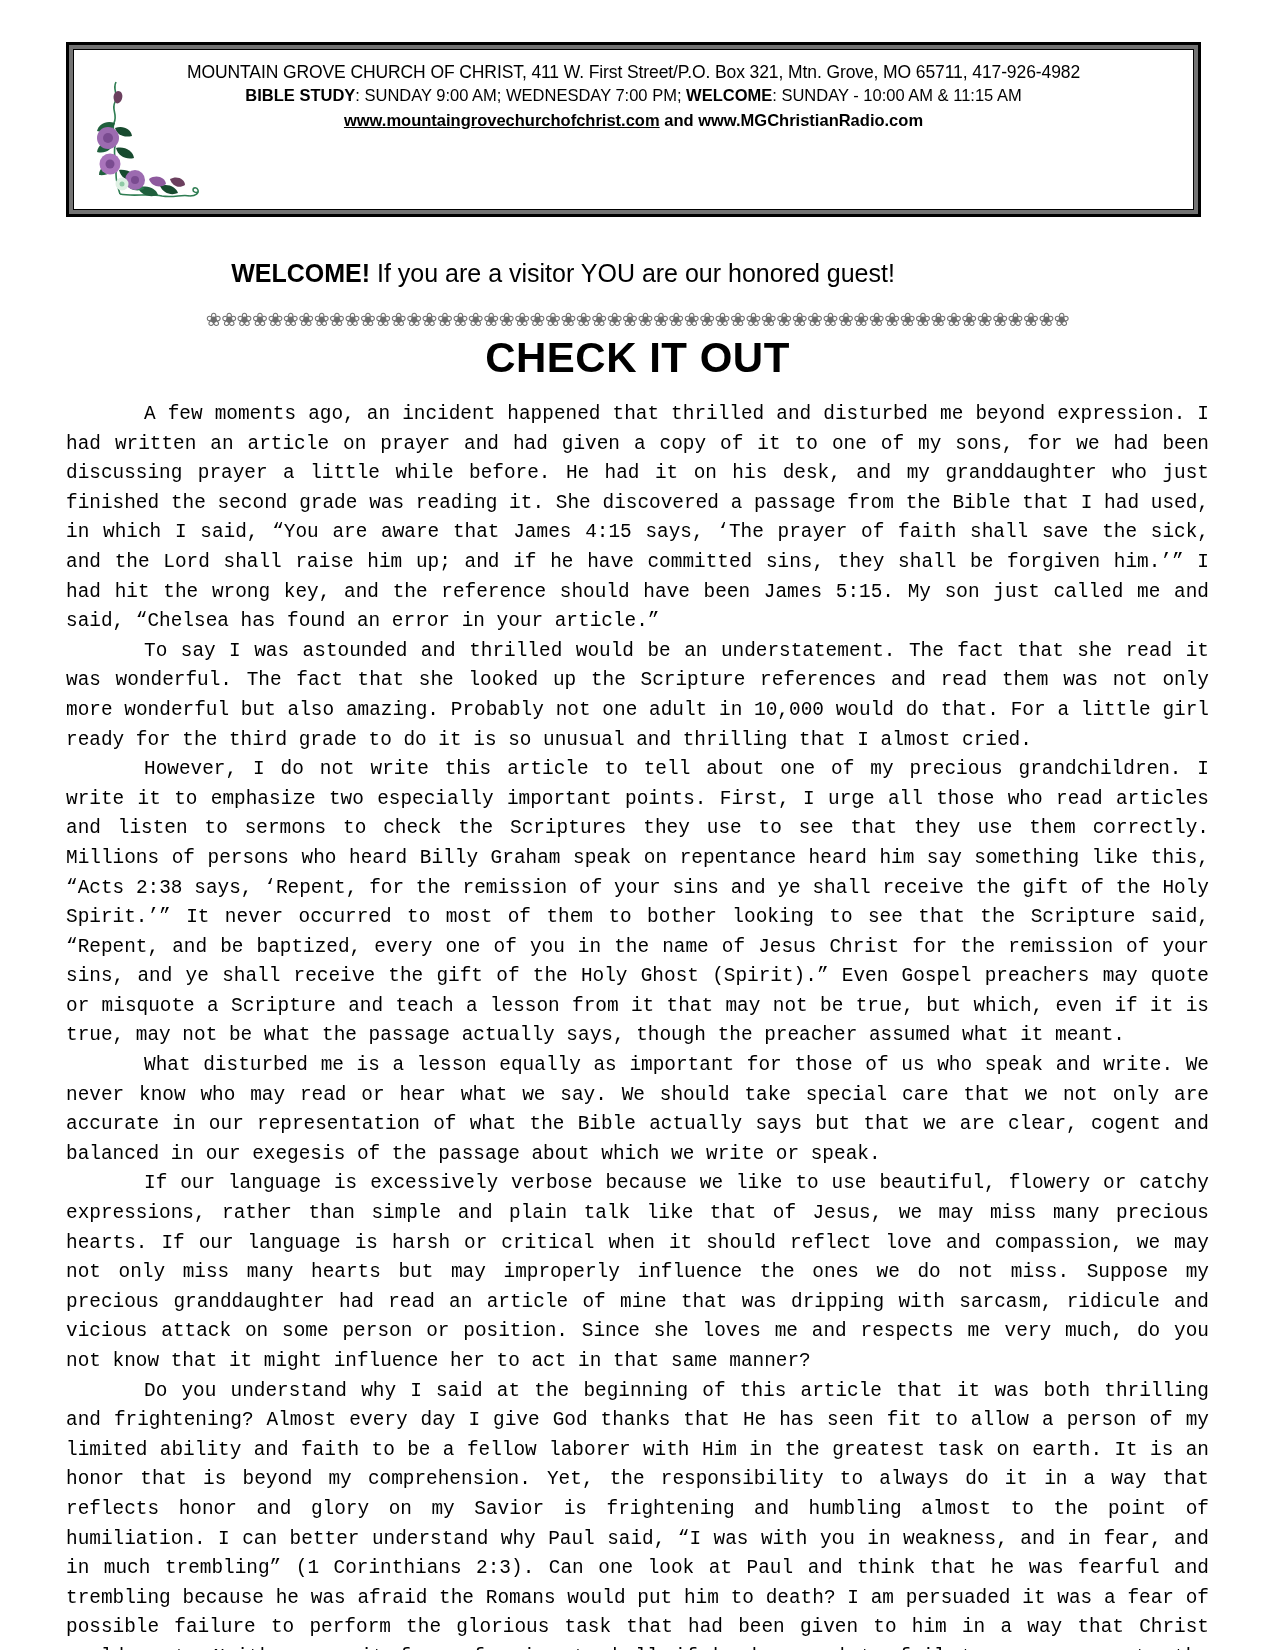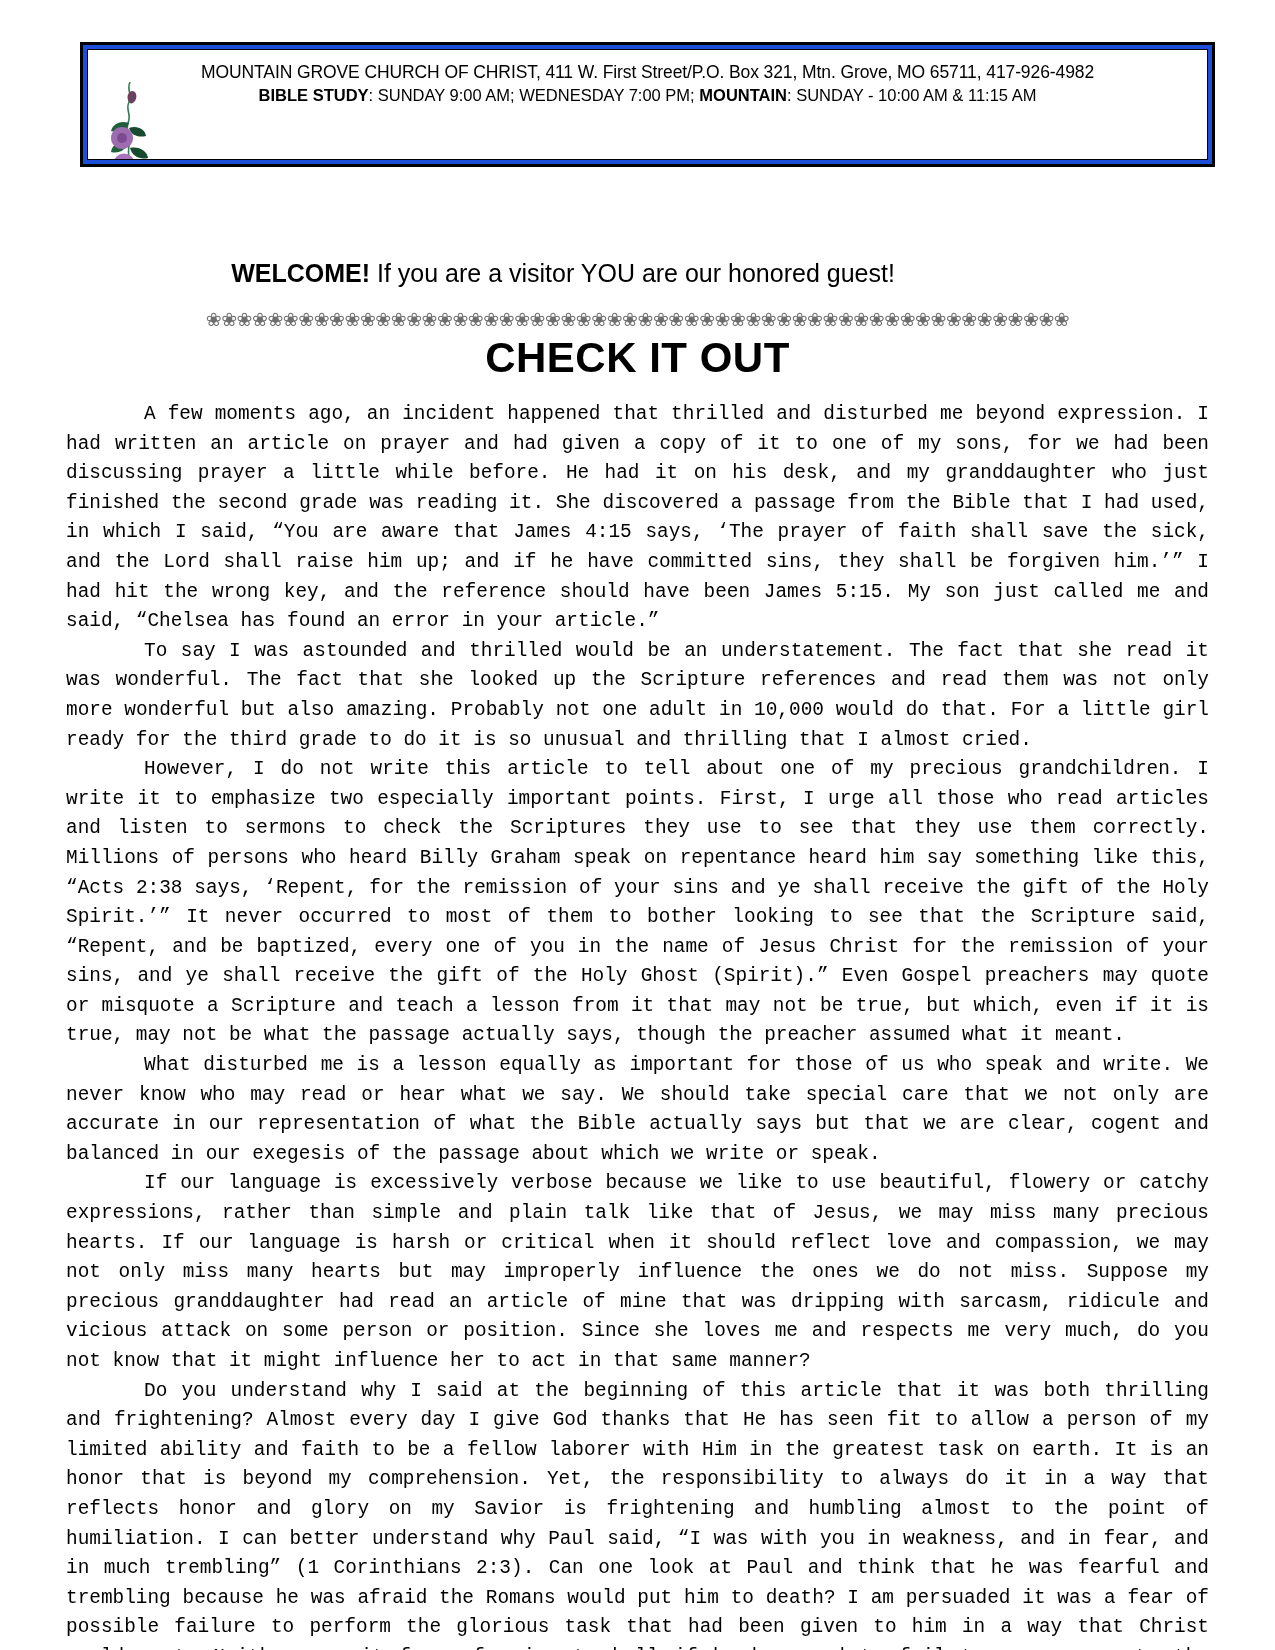--- a/index.html
+++ b/index.html
@@ -12,27 +12,27 @@
     height: 1650px;
     font-family: "Liberation Sans", sans-serif;
     color: #000000;
     position: relative;
     overflow: hidden;
   }
 
   
   .masthead-outer {
     position: absolute;
-    left: 80px;
+    left: 66px;
     top: 42px;
     width: 1135px;
-    height: 125px;
+    height: 175px;
     border: 3px solid #000000;
     box-sizing: border-box;
-    background: #1d4ed8;
+    background: #737373;
   }
   .masthead-inner {
     position: absolute;
     left: 4px;
     top: 4px;
     right: 4px;
     bottom: 4px;
     border: 1px solid #000000;
     box-sizing: border-box;
     background: #ffffff;
@@ -190,21 +190,22 @@
 
       <path d="M63 103 C70 98, 79 101, 80 108 C74 113, 65 110, 63 103 Z" fill="#8e5a9e"></path>
       <path d="M84 103 C91 99, 99 103, 99 109 C93 113, 86 110, 84 103 Z" fill="#6b3f5e"></path>
 
       <circle cx="36" cy="108" r="6.5" fill="#dff0e4"></circle>
       <circle cx="36" cy="108" r="2.5" fill="#8fc9a5"></circle>
     </svg>
 
     <div class="masthead-content">
       <div class="mast-address">MOUNTAIN GROVE CHURCH OF CHRIST, 411 W. First Street/P.O. Box 321, Mtn. Grove, MO 65711,  417-926-4982</div>
-      <div class="mast-times"><b>BIBLE STUDY</b><span>: SUNDAY 9:00 AM; WEDNESDAY 7:00 PM; </span><b>MOUNTAIN</b><span>: SUNDAY - 10:00 AM &amp; 11:15 AM</span></div>
+      <div class="mast-times"><b>BIBLE STUDY</b><span>: SUNDAY 9:00 AM; WEDNESDAY 7:00 PM; </span><b>WELCOME</b><span>: SUNDAY - 10:00 AM &amp; 11:15 AM</span></div>
+      <div class="mast-web"><span class="u">www.mountaingrovechurchofchrist.com</span><span> and </span><span>www.MGChristianRadio.com</span></div>
     </div>
   </div>
 </div>
 
 <div class="welcome-line"><span class="wel">WELCOME!</span><span>  If you are a visitor YOU are our honored guest!</span></div>
 
 <div class="divider" style="color: rgb(110, 110, 110);">❀❀❀❀❀❀❀❀❀❀❀❀❀❀❀❀❀❀❀❀❀❀❀❀❀❀❀❀❀❀❀❀❀❀❀❀❀❀❀❀❀❀❀❀❀❀❀❀❀❀❀❀❀❀❀❀</div>
 
 <div class="article-title">CHECK IT OUT</div>
 

